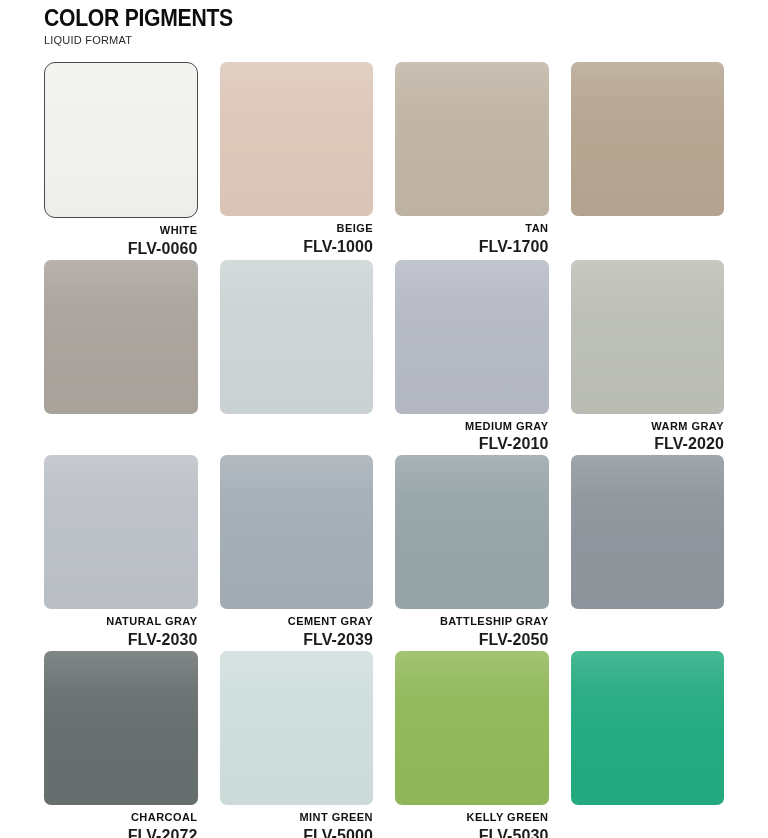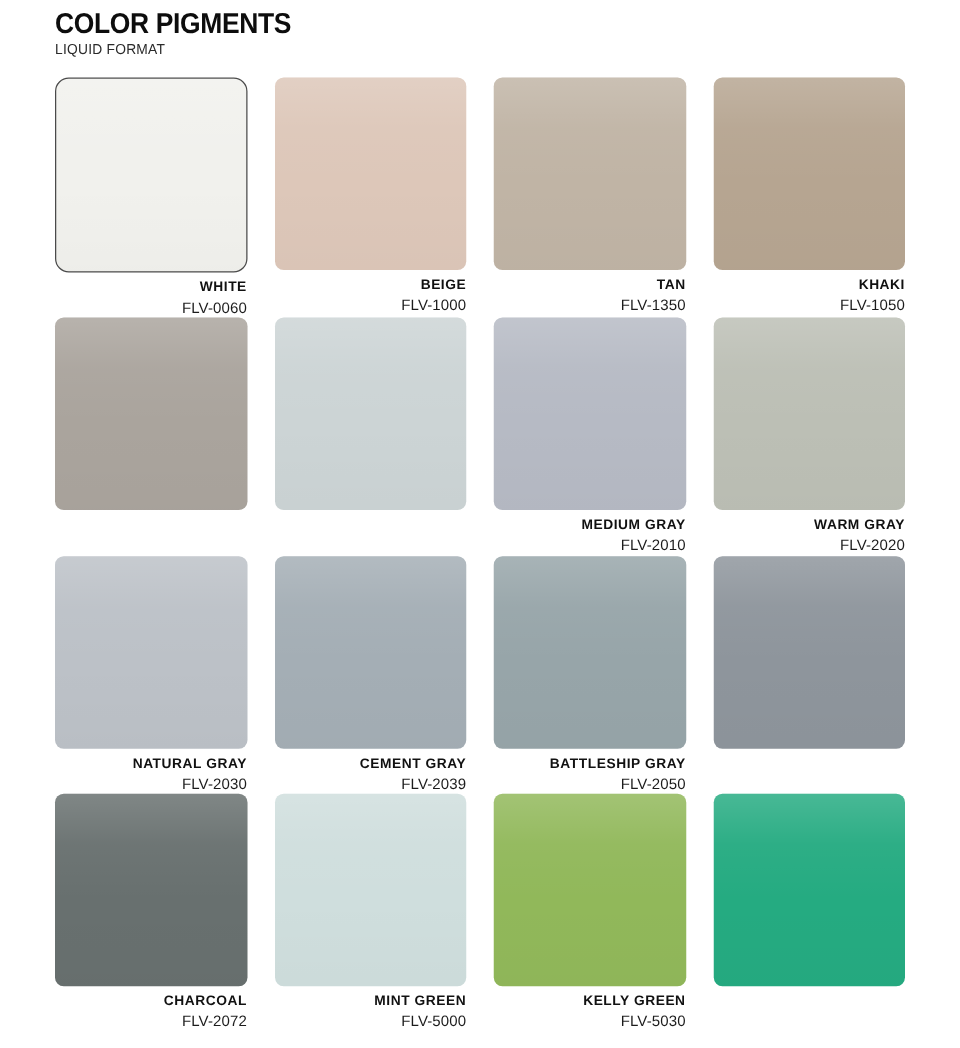--- a/index.html
+++ b/index.html
@@ -88,22 +88,22 @@
   }
   .cname {
     font-size: 11px;
     font-weight: bold;
     letter-spacing: 0.45px;
     color: #111111;
     line-height: 1.25;
     white-space: nowrap;
   }
   .ccode {
-    font-size: 12px;
-    font-weight: normal;
+    font-size: 16px;
+    font-weight: bold;
     letter-spacing: 0.1px;
     color: #1c1c1c;
     line-height: 1.3;
     padding-top: 1px;
     white-space: nowrap;
   }
 </style>
 </head>
 <body>
 
@@ -126,29 +126,25 @@
         <div class="swatch" style="background: rgb(221, 199, 185);"></div>
         <div class="caption">
           <div class="cname">BEIGE</div>
           <div class="ccode">FLV-1000</div>
         </div>
       </div>
       <div class="cell">
         <div class="swatch" style="background: rgb(192, 180, 165);"></div>
         <div class="caption">
           <div class="cname">TAN</div>
-          <div class="ccode">FLV-1350</div>
+          <div class="ccode">FLV-1700</div>
         </div>
       </div>
       <div class="cell">
         <div class="swatch" style="background: rgb(182, 165, 145);"></div>
-        <div class="caption">
-          <div class="cname">KHAKI</div>
-          <div class="ccode">FLV-1050</div>
-        </div>
       </div>
       <div class="cell">
         <div class="swatch" style="background: rgb(170, 164, 157);"></div>
       </div>
       <div class="cell">
         <div class="swatch" style="background: rgb(204, 212, 213);"></div>
       </div>
       <div class="cell">
         <div class="swatch" style="background: rgb(182, 186, 196);"></div>
         <div class="caption">

